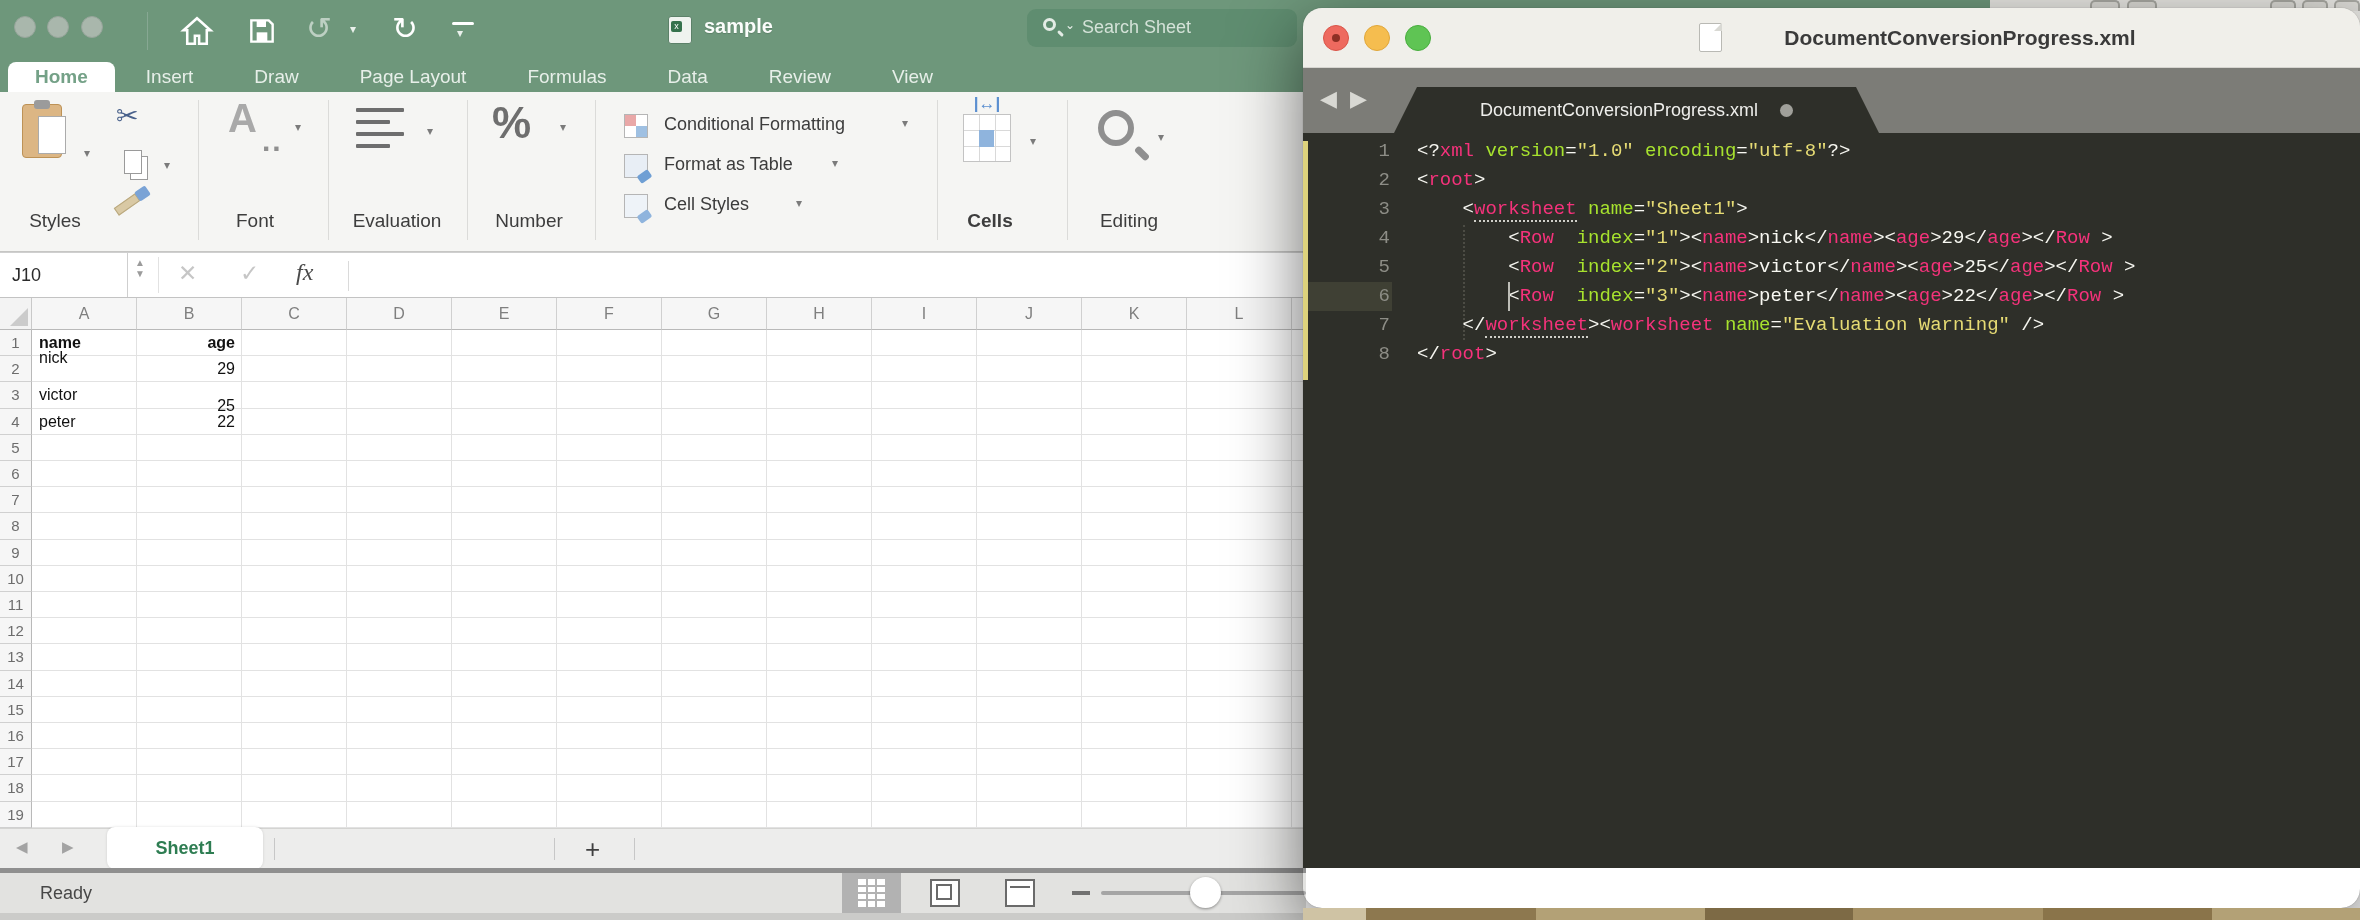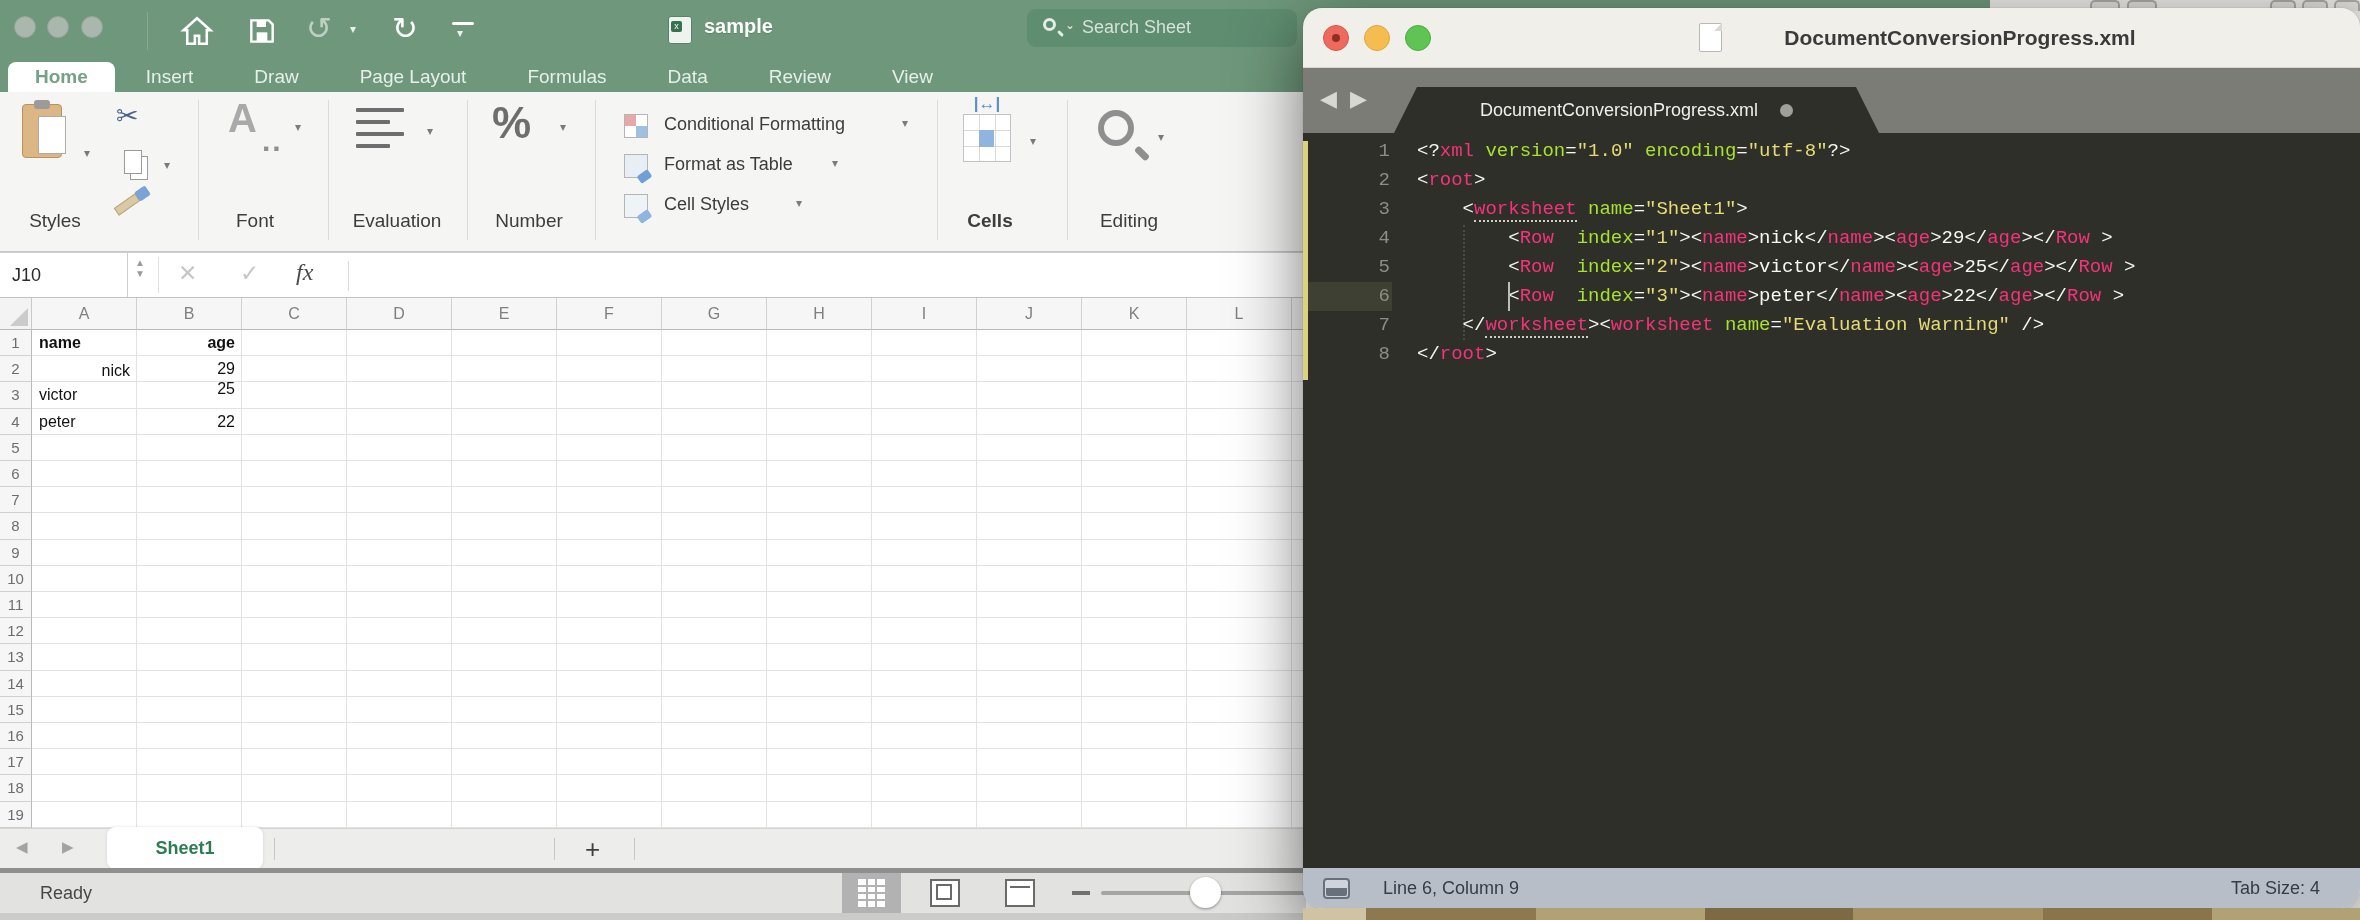--- a/index.html
+++ b/index.html
@@ -307,24 +307,24 @@
           <div class="abs rowh" style="top: 398.8px; height: 26.2px; line-height: 26.2px;">15</div>
           <div class="abs rowh" style="top: 425px; height: 26.2px; line-height: 26.2px;">16</div>
           <div class="abs rowh" style="top: 451.2px; height: 26.2px; line-height: 26.2px;">17</div>
           <div class="abs rowh" style="top: 477.4px; height: 26.2px; line-height: 26.2px;">18</div>
           <div class="abs rowh" style="top: 503.6px; height: 26.2px; line-height: 26.2px;">19</div>
         </div>
       <div class="abs cellsbg"></div>
       <div id="datacells">
           <div class="abs gcell" style="left: 32px; top: 32px; width: 105px; font-weight: bold;">name</div>
           <div class="abs gcell" style="left: 137px; top: 32px; width: 105px; font-weight: bold; text-align: right;">age</div>
-          <div class="abs gcell" style="left: 32px; top: 60px; width: 105px; text-align: right;">nick</div>
+          <div class="abs gcell" style="left: 32px; top: 47px; width: 105px;">nick</div>
           <div class="abs gcell" style="left: 137px; top: 58.2px; width: 105px; text-align: right;">29</div>
           <div class="abs gcell" style="left: 32px; top: 84.4px; width: 105px;">victor</div>
-          <div class="abs gcell" style="left: 137px; top: 78px; width: 105px; text-align: right;">25</div>
+          <div class="abs gcell" style="left: 137px; top: 95px; width: 105px; text-align: right;">25</div>
           <div class="abs gcell" style="left: 32px; top: 110.6px; width: 105px;">peter</div>
           <div class="abs gcell" style="left: 137px; top: 110.6px; width: 105px; text-align: right;">22</div>
         </div>
     </div>
 
     <div class="abs xl-sheetbar">
       <div class="abs sh-arrow" style="left:16px;">◀</div>
       <div class="abs sh-arrow" style="left:62px;">▶</div>
       <div class="abs sheet-tab-active">Sheet1</div>
       <div class="abs sh-div" style="left:274px;"></div>
@@ -380,21 +380,16 @@
           <div class="cl"><span class="ln">3</span><span class="ct"><span class="tk-pl">    &lt;</span><span class="tk-tag u">worksheet</span><span class="tk-pl"> </span><span class="tk-attr">name</span><span class="tk-pl">=</span><span class="tk-str">"Sheet1"</span><span class="tk-pl">&gt;</span></span></div>
           <div class="cl"><span class="ln">4</span><span class="ct"><span class="tk-pl">        &lt;</span><span class="tk-tag">Row</span><span class="tk-pl">  </span><span class="tk-attr">index</span><span class="tk-pl">=</span><span class="tk-str">"1"</span><span class="tk-pl">&gt;&lt;</span><span class="tk-tag">name</span><span class="tk-pl">&gt;nick&lt;/</span><span class="tk-tag">name</span><span class="tk-pl">&gt;&lt;</span><span class="tk-tag">age</span><span class="tk-pl">&gt;29&lt;/</span><span class="tk-tag">age</span><span class="tk-pl">&gt;&lt;/</span><span class="tk-tag">Row</span><span class="tk-pl"> &gt;</span></span></div>
           <div class="cl"><span class="ln">5</span><span class="ct"><span class="tk-pl">        &lt;</span><span class="tk-tag">Row</span><span class="tk-pl">  </span><span class="tk-attr">index</span><span class="tk-pl">=</span><span class="tk-str">"2"</span><span class="tk-pl">&gt;&lt;</span><span class="tk-tag">name</span><span class="tk-pl">&gt;victor&lt;/</span><span class="tk-tag">name</span><span class="tk-pl">&gt;&lt;</span><span class="tk-tag">age</span><span class="tk-pl">&gt;25&lt;/</span><span class="tk-tag">age</span><span class="tk-pl">&gt;&lt;/</span><span class="tk-tag">Row</span><span class="tk-pl"> &gt;</span></span></div>
           <div class="cl"><span class="ln">6</span><span class="ct"><span class="tk-pl">        &lt;</span><span class="tk-tag">Row</span><span class="tk-pl">  </span><span class="tk-attr">index</span><span class="tk-pl">=</span><span class="tk-str">"3"</span><span class="tk-pl">&gt;&lt;</span><span class="tk-tag">name</span><span class="tk-pl">&gt;peter&lt;/</span><span class="tk-tag">name</span><span class="tk-pl">&gt;&lt;</span><span class="tk-tag">age</span><span class="tk-pl">&gt;22&lt;/</span><span class="tk-tag">age</span><span class="tk-pl">&gt;&lt;/</span><span class="tk-tag">Row</span><span class="tk-pl"> &gt;</span></span></div>
           <div class="cl"><span class="ln">7</span><span class="ct"><span class="tk-pl">    &lt;/</span><span class="tk-tag u">worksheet</span><span class="tk-pl">&gt;&lt;</span><span class="tk-tag">worksheet</span><span class="tk-pl"> </span><span class="tk-attr">name</span><span class="tk-pl">=</span><span class="tk-str">"Evaluation Warning"</span><span class="tk-pl"> /&gt;</span></span></div>
           <div class="cl"><span class="ln">8</span><span class="ct"><span class="tk-pl">&lt;/</span><span class="tk-tag">root</span><span class="tk-pl">&gt;</span></span></div>
         </div>
       <div class="abs cursor"></div>
     </div>
 
-    <div class="abs ed-status">
-      <div class="abs drawer-ico"></div>
-      <div class="abs ed-status-text" style="left:80px;">Line 6, Column 9</div>
-      <div class="abs ed-status-text" style="right:40px;">Tab Size: 4</div>
-    </div>
   </section>
   <div class="abs ed-below"></div>
 
 </div>
 
 </body></html>

